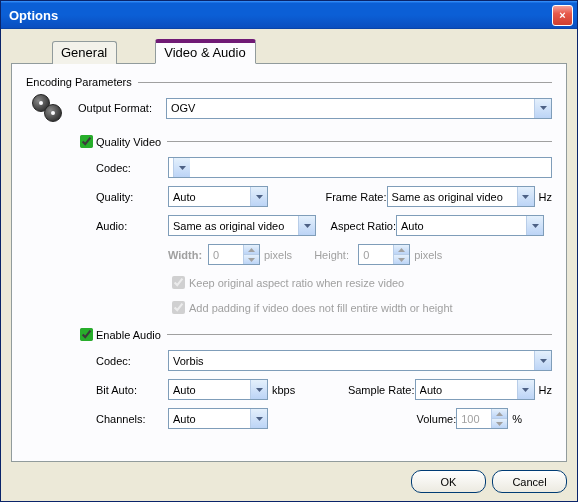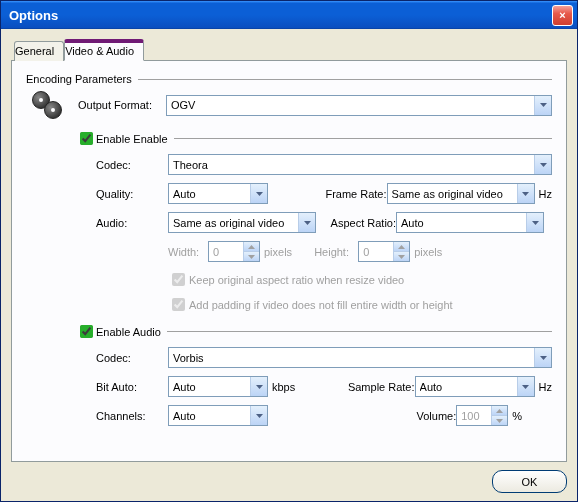--- a/index.html
+++ b/index.html
@@ -45,27 +45,28 @@
   }
   .tabs {
     display: flex;
     margin-bottom: -1px;
     margin-left: 3px;
     position: relative;
     z-index: 2;
     gap: 0;
   }
   .tab {
-    padding: 3px 9px 3px 0;
+    padding: 3px 9px 3px 8px;
     border: 1px solid #919b9c;
     border-bottom: none;
     border-radius: 3px 3px 0 0;
     background: #f3f2ea;
-    font-size: 11px;
+    font-size: 13px;
     margin-right: 0px;
+    margin-left: 38px;
   }
   .tab.active {
     background: #fcfcfe;
     border-top: 4px solid #701a75;
     border-bottom: 1px solid #fcfcfe;
     padding-top: 2px;
     position: relative;
     z-index: 3;
   }
   .tab.inactive {
@@ -213,30 +214,29 @@
         <div class="cbtn">
             <svg viewBox="0 0 7 4">
               <path d="M0 0 L3.5 4 L7 0 Z" fill="#4d6185"></path>
             </svg>
           </div>
       </div>
     </div>
 
     <div class="group-check-header">
       <input type="checkbox" checked="" class="green-check" style="">
-      <span>Enable Enable</span>
+      <span>Quality Video</span>
       <div class="gh-line"></div>
     </div>
 
     <div class="indent">
 
       <div class="row">
         <div class="lbl">Codec:</div>
         <div class="combo" style="flex:1;">
-          <span class="cv">Theora</span>
           <div class="cbtn">
               <svg viewBox="0 0 7 4">
                 <path d="M0 0 L3.5 4 L7 0 Z" fill="#4d6185"></path>
               </svg>
             </div>
         </div>
       </div>
 
       <div class="row">
         <div class="lbl">Quality:</div>
@@ -277,21 +277,21 @@
           <div class="cbtn">
               <svg viewBox="0 0 7 4">
                 <path d="M0 0 L3.5 4 L7 0 Z" fill="#4d6185"></path>
               </svg>
             </div>
         </div>
       </div>
 
       <div class="row disabled-text">
         <div class="lbl"></div>
-        <span style="width:40px;">Width:</span>
+        <span style="width:40px;font-weight:bold;">Width:</span>
         <div class="spin">
           <span class="sv">0</span>
           <div class="sbtns">
               <div class="sbtn">
                 <svg viewBox="0 0 7 4">
                   <path d="M0 4 L3.5 0 L7 4 Z" fill="#a0a0a0"></path>
                 </svg>
               </div>
               <div class="sbtn">
                 <svg viewBox="0 0 7 4">
@@ -405,14 +405,17 @@
         <span class="unit">%</span>
         <div style="width:30px"></div>
       </div>
     </div>
   </div>
 
   <div class="footer">
     <div class="btn">
         <span>OK</span>
       </div>
+    <div class="btn">
+        <span>Cancel</span>
+      </div>
   </div>
 </div>
 
 </body></html>

